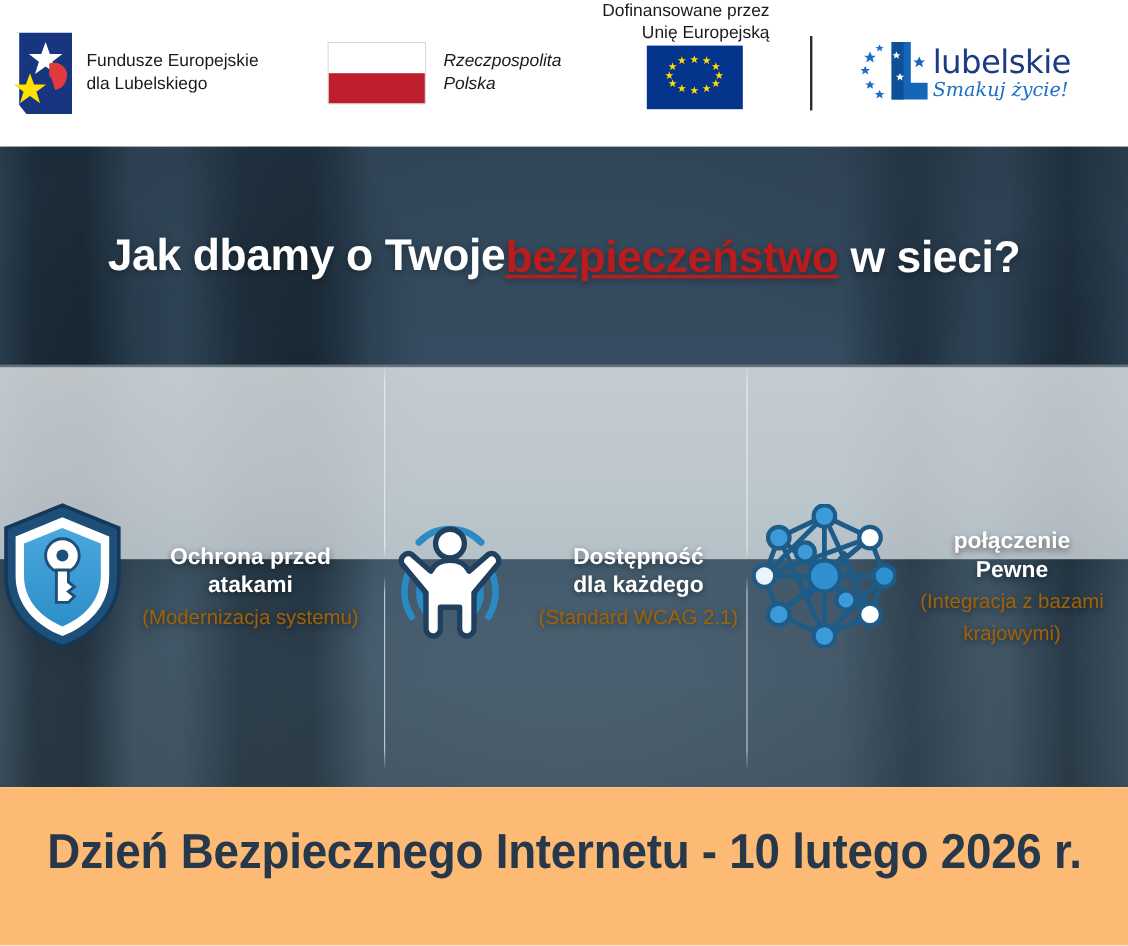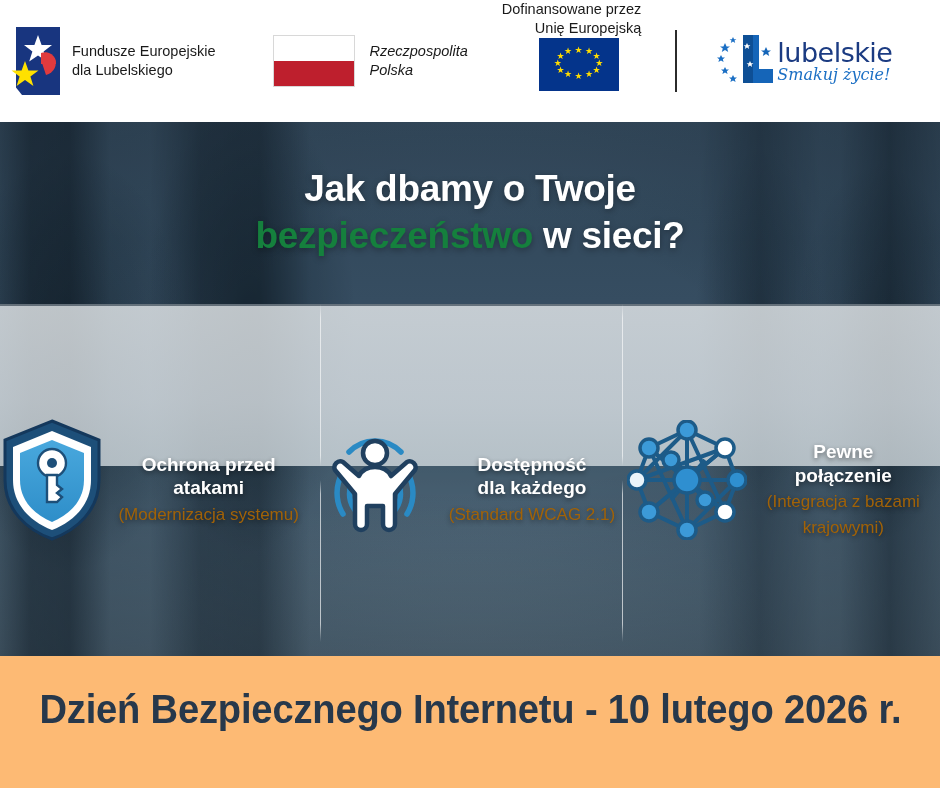--- a/index.html
+++ b/index.html
@@ -93,32 +93,32 @@
     position:absolute;inset:0;
     background:radial-gradient(ellipse 80% 70% at 50% 45%, rgba(0,0,0,0) 35%, rgba(10,20,28,.38) 100%);
   }
   .hero-tint{
     position:absolute;inset:0;background:rgba(38,64,84,.30);
   }
 
   
   .headline{
     position:absolute;left:0;top:0;width:940px;height:182px;
-    display:flex;flex-direction:column;align-items:center;justify-content:center;
+    display:flex;flex-direction:row;align-items:center;justify-content:center;
     text-align:center;
   }
   .hl1{
     font-size:37px;font-weight:bold;color:#ffffff;line-height:1.16;
     letter-spacing:-0.3px;text-shadow:0 2px 6px rgba(0,0,0,.35);
   }
   .hl2{
     font-size:37px;font-weight:bold;line-height:1.16;letter-spacing:-0.3px;
     text-shadow:0 2px 6px rgba(0,0,0,.35);margin-top:4px;
   }
-  .hl-accent{color:#15803d;}
+  .hl-accent{color:#b91c1c;text-decoration:underline;}
   .hl-rest{color:#ffffff;}
 
   
   .iconband{
     position:absolute;left:0;top:182px;width:940px;height:162px;
     background:linear-gradient(180deg, rgba(232,236,238,.80) 0%, rgba(222,228,232,.80) 60%, rgba(214,222,226,.78) 100%);
   }
   .iconband-topline{
     position:absolute;left:0;top:182px;width:940px;height:2px;background:rgba(24,40,54,.55);
   }
@@ -336,22 +336,22 @@
               <circle cx="60" cy="110" r="9" fill="#3c9ad8"></circle>
               <circle cx="98" cy="92" r="9" fill="#ffffff"></circle>
               <circle cx="110" cy="60" r="9" fill="#2f8fd0"></circle>
               <circle cx="98" cy="28" r="9" fill="#ffffff"></circle>
               <circle cx="44" cy="40" r="8" fill="#3c9ad8"></circle>
               <circle cx="78" cy="80" r="8" fill="#3c9ad8"></circle>
             </g>
           </svg>
         </div>
         <div class="col-text">
+          <div class="col-title">połączenie</div>
           <div class="col-title">Pewne</div>
-          <div class="col-title">połączenie</div>
           <div class="col-sub">(Integracja z bazami</div>
           <div class="col-sub">krajowymi)</div>
         </div>
       </div>
 
       <div class="divider div1"></div>
       <div class="divider div2"></div>
     </div>
 
   </div>

